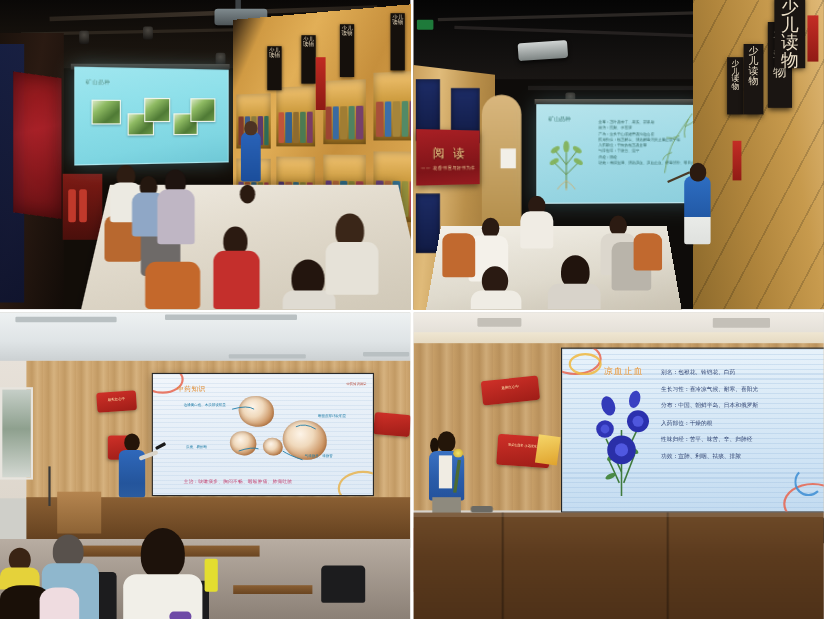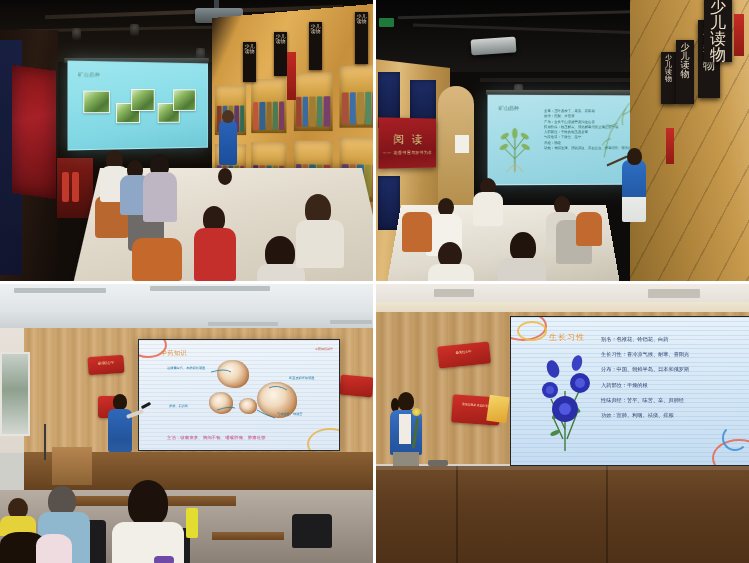--- a/index.html
+++ b/index.html
@@ -687,21 +687,21 @@
     </div>
     <div class="layer" style="left:112px;top:112px;width:20px;height:26px;background:linear-gradient(160deg,#f5d66a,#e0a32c);transform:rotate(8deg);"></div>
 
     <div class="layer br-screen">
       <div class="br-stripes"></div>
       <div class="decor-cloud" style="left:-12px;top:-6px;width:44px;height:26px;border-color:#e8654f;"></div>
       <div class="decor-cloud" style="left:6px;top:4px;width:26px;height:16px;border-color:#f0b83f;"></div>
       <div class="decor-cloud" style="right:-16px;bottom:-12px;width:50px;height:34px;border-color:#e8654f;"></div>
       <div class="decor-cloud" style="right:2px;bottom:14px;width:22px;height:22px;border-color:#3d8ed4;border-right-color:transparent;border-top-color:transparent;"></div>
 
-      <div class="br-slide-title">生长习性</div>
+      <div class="br-slide-title">凉血止血</div>
 
       <div class="br-flower">
         <svg viewBox="0 0 70 110" width="70" height="110" aria-hidden="true">
           <g stroke="#3f7a3c" stroke-width="1.4" fill="none">
             <path d="M34 108 L34 48"></path>
               <path d="M34 86 L20 56"></path>
               <path d="M34 78 L50 44"></path>
             <path d="M36 96 L46 70"></path>
               <path d="M32 96 L22 74"></path>
           </g>

